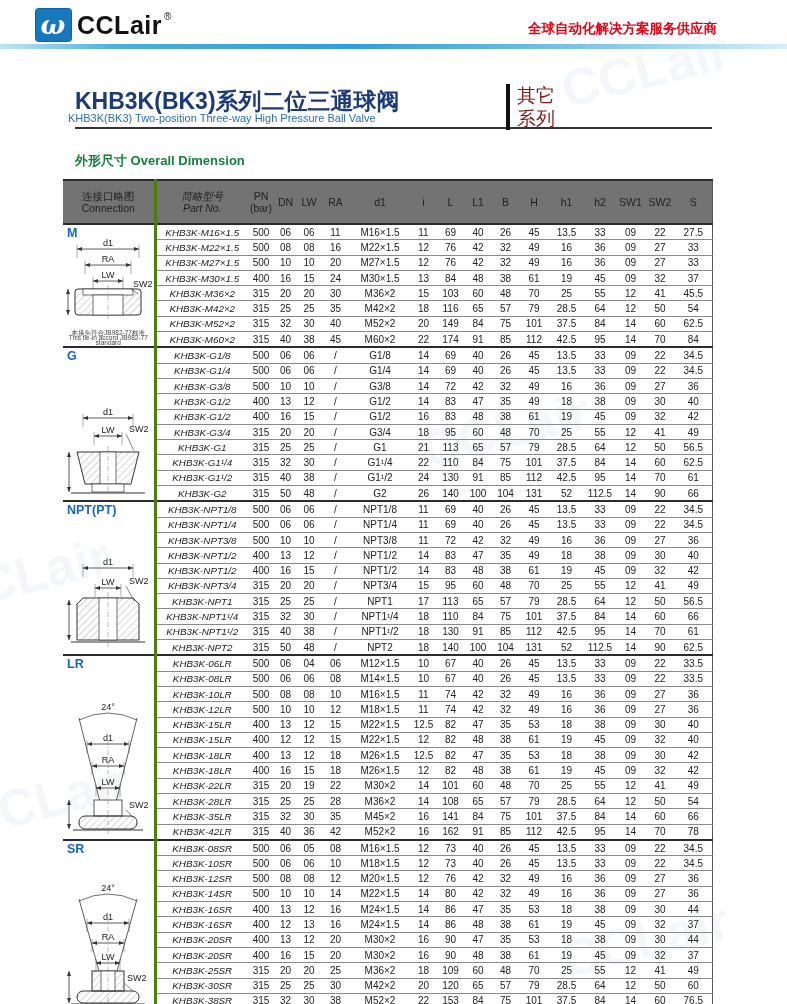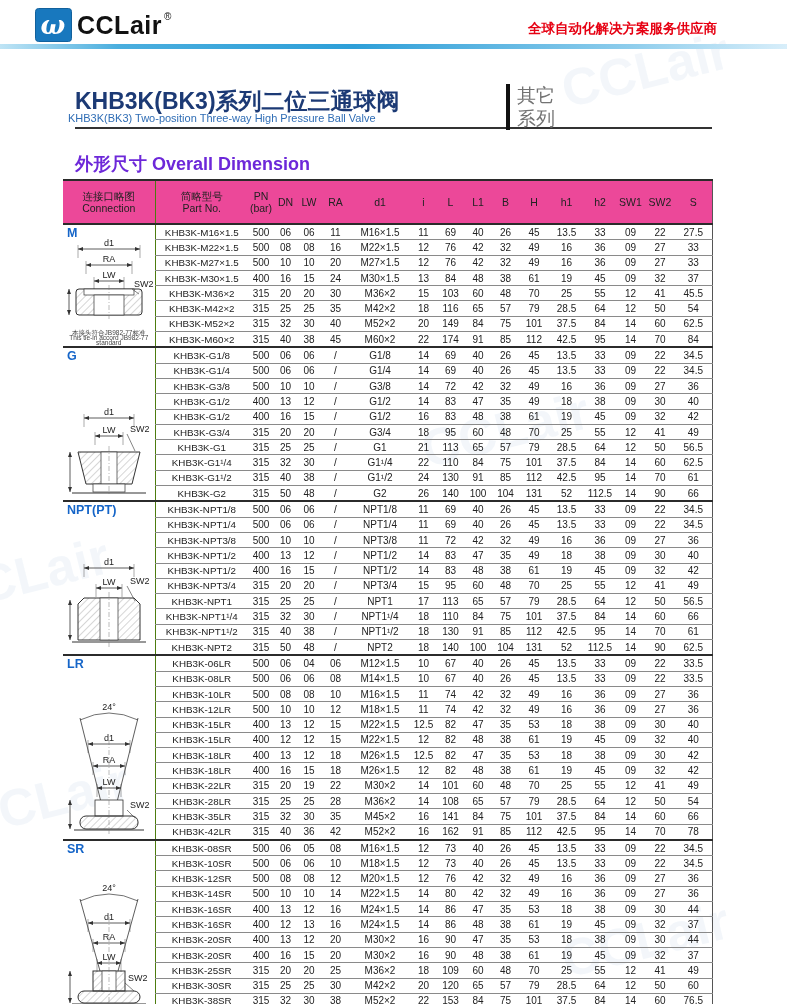--- a/index.html
+++ b/index.html
@@ -12,32 +12,32 @@
   .reg{font-size:10px;color:#111;margin-left:2px;line-height:18px;}
   .slogan{position:absolute;right:70px;top:20px;font-size:13.5px;font-weight:bold;color:#e60012;}
   .grad-bar{position:absolute;left:0;top:44px;width:787px;height:5px;
             background:linear-gradient(90deg,#bfe4f5 0%,#4aaede 15%,#2e9fd8 45%,#8ecdec 80%,#d8eefa 100%);}
   
   .title-zh{position:absolute;left:75px;top:86px;font-size:23px;font-weight:bold;color:#1c3a75;}
   .title-en{position:absolute;left:68px;top:112px;font-size:11px;color:#2f6db5;}
   .title-rule{position:absolute;left:75px;top:127px;width:637px;height:0;border-top:2px solid #333;}
   .side-series{position:absolute;left:506px;top:84px;display:flex;}
   .side-bar{width:4px;height:46px;background:#111;margin-right:7px;}
-  .side-txt{font-family:"Liberation Serif","DejaVu Serif",serif;font-size:19px;color:#737373;line-height:23px;}
-  .sec-heading{position:absolute;left:75px;top:152px;font-size:18px;font-weight:bold;color:#6d28d9;}
+  .side-txt{font-family:"Liberation Serif","DejaVu Serif",serif;font-size:19px;color:#7f1d1d;line-height:23px;}
+  .sec-heading{position:absolute;left:75px;top:152px;font-size:13px;font-weight:bold;color:#15803d;}
   
   table.dim{position:absolute;left:63px;top:179px;width:649px;border-collapse:collapse;table-layout:fixed;}
-  table.dim th{background:#ec4899;font-weight:normal;font-size:10.5px;color:#222;height:42px;
+  table.dim th{background:#737373;font-weight:normal;font-size:10.5px;color:#222;height:42px;
                vertical-align:middle;border-top:2px solid #2b2b2b;border-bottom:2px solid #2b2b2b;padding:0;line-height:12px;}
   table.dim td{font-size:10px;text-align:center;height:14.3px;line-height:13px;padding:0;
                border-bottom:1px solid #8a8a8a;white-space:nowrap;overflow:hidden;}
   table.dim td.pn{font-size:9.8px;margin-top:48px;}
   table.dim tr.gend td{border-bottom:2px solid #2b2b2b;}
   table.dim td.conn{border-bottom:2px solid #2b2b2b;vertical-align:top;position:relative;padding:0;}
-  table.dim th.vl, table.dim td.vl{border-left:1px solid #4d7c0f;}
+  table.dim th.vl, table.dim td.vl{border-left:3px solid #4d7c0f;font-style:italic;}
   table.dim th:last-child, table.dim td:last-child{border-right:1px solid #555;}
   table.dim th:first-child{border-left:none;}
   .conn-label{position:absolute;left:4px;top:2px;font-size:12.5px;font-weight:bold;color:#1565c8;}
   .conn svg{display:block;margin:14px auto 0 auto;}
   .conn svg text{font-size:9px;fill:#222;font-family:"Liberation Sans","DejaVu Sans",sans-serif;}
   .conn-note{font-size:6.5px;line-height:7px;color:#444;text-align:center;margin-top:-2px;}
   
   .wm{position:absolute;font-size:52px;font-weight:bold;color:#3f78b5;opacity:0.06;
       transform:rotate(-14deg);pointer-events:none;white-space:nowrap;}
 </style>

